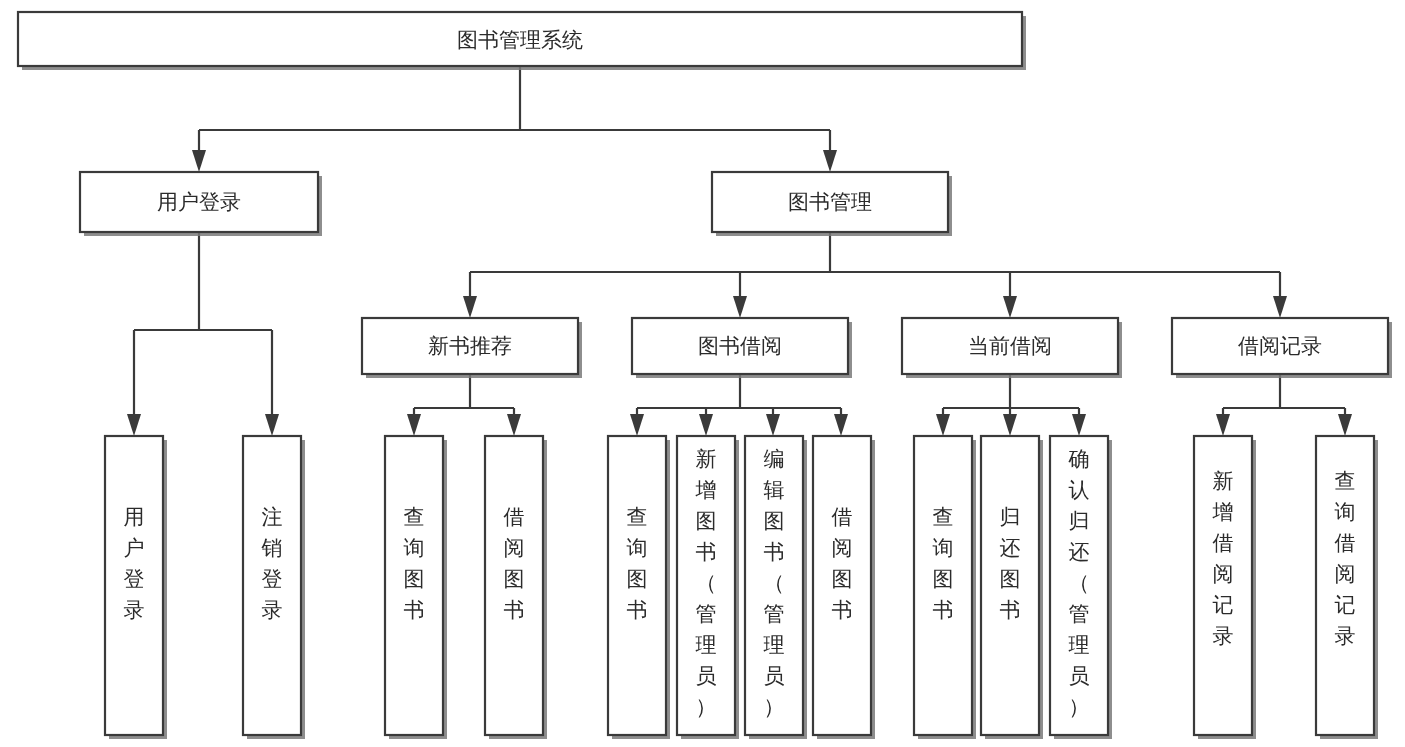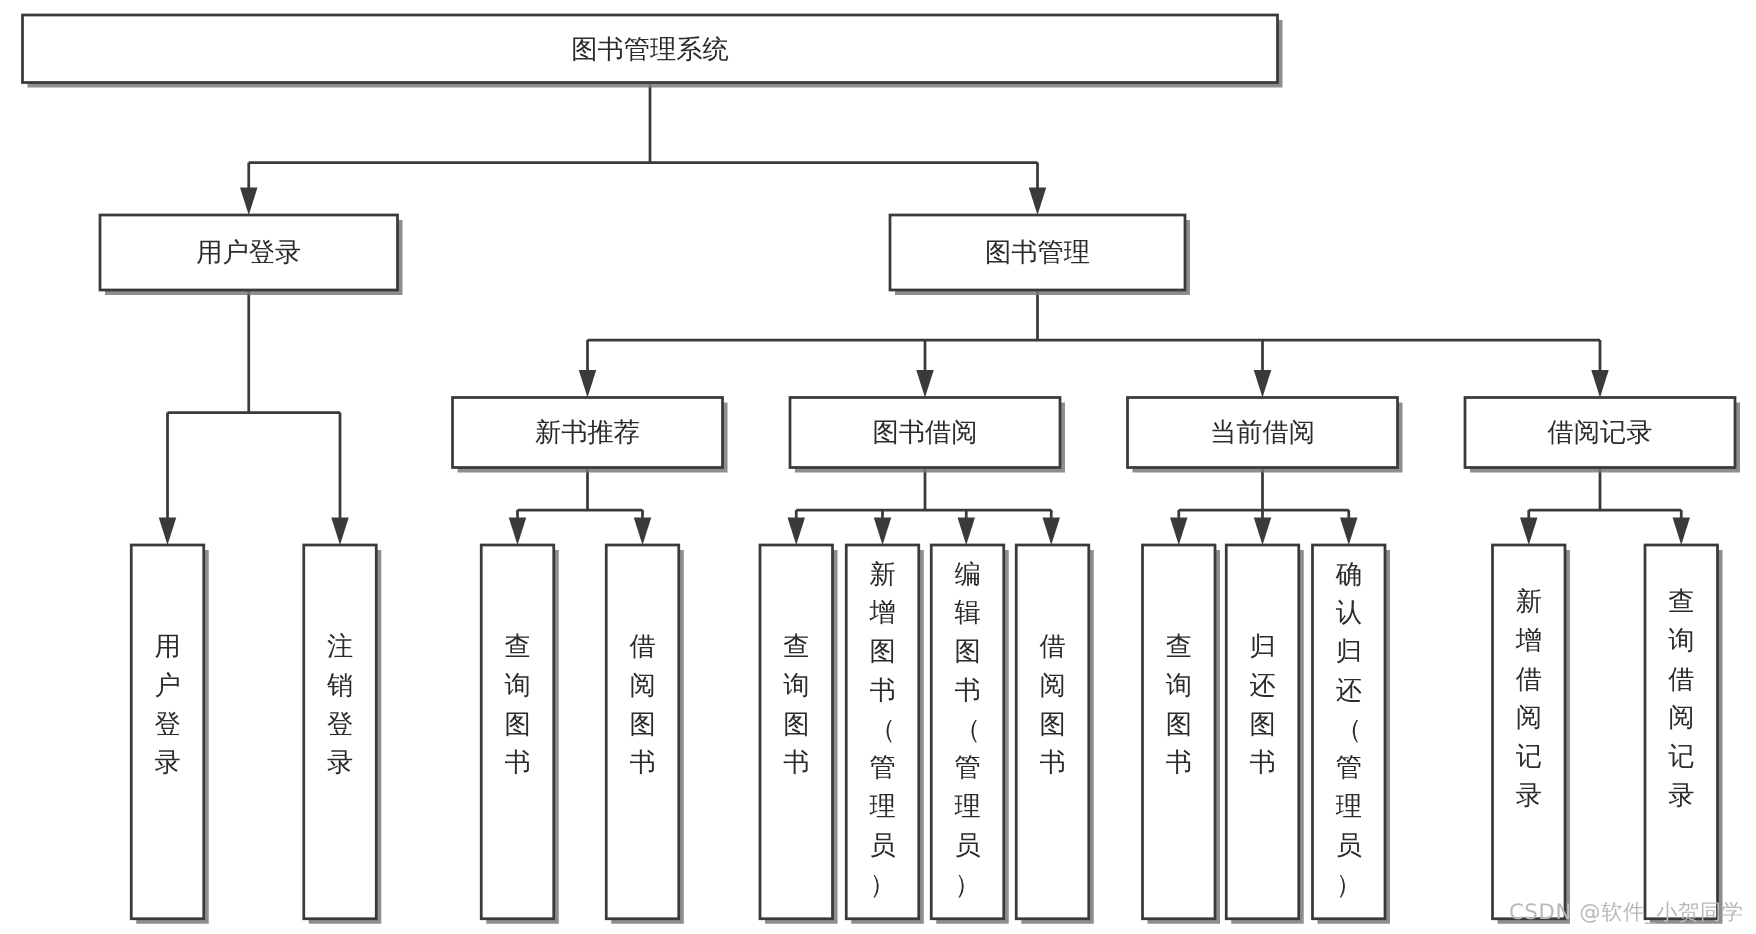--- a/index.html
+++ b/index.html
@@ -254,14 +254,13 @@
       </g>
 
       <g>
         <rect class="node-shadow" x="1320" y="440" width="58" height="299"></rect>
         <rect class="node-box" x="1316" y="436" width="58" height="299"></rect>
         <text class="node-label-v" x="1345" y="488"><tspan x="1345" dy="0">查</tspan><tspan x="1345" dy="31">询</tspan><tspan x="1345" dy="31">借</tspan><tspan x="1345" dy="31">阅</tspan><tspan x="1345" dy="31">记</tspan><tspan x="1345" dy="31">录</tspan></text>
       </g>
     </g>
   </svg>
 
-  <div class="watermark">CSDN @软件_小贺同学</div>
 </div>
 
 </body></html>

